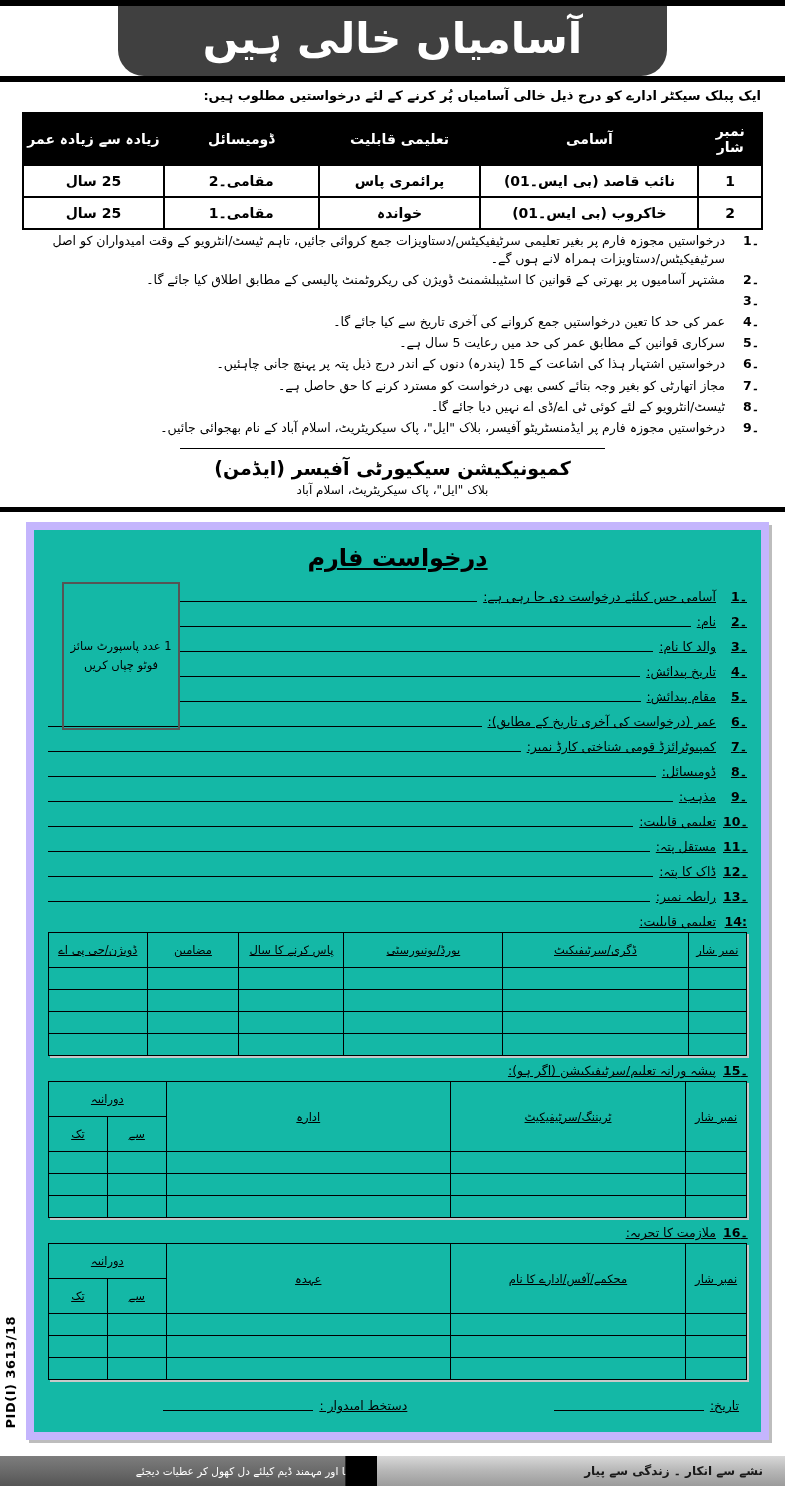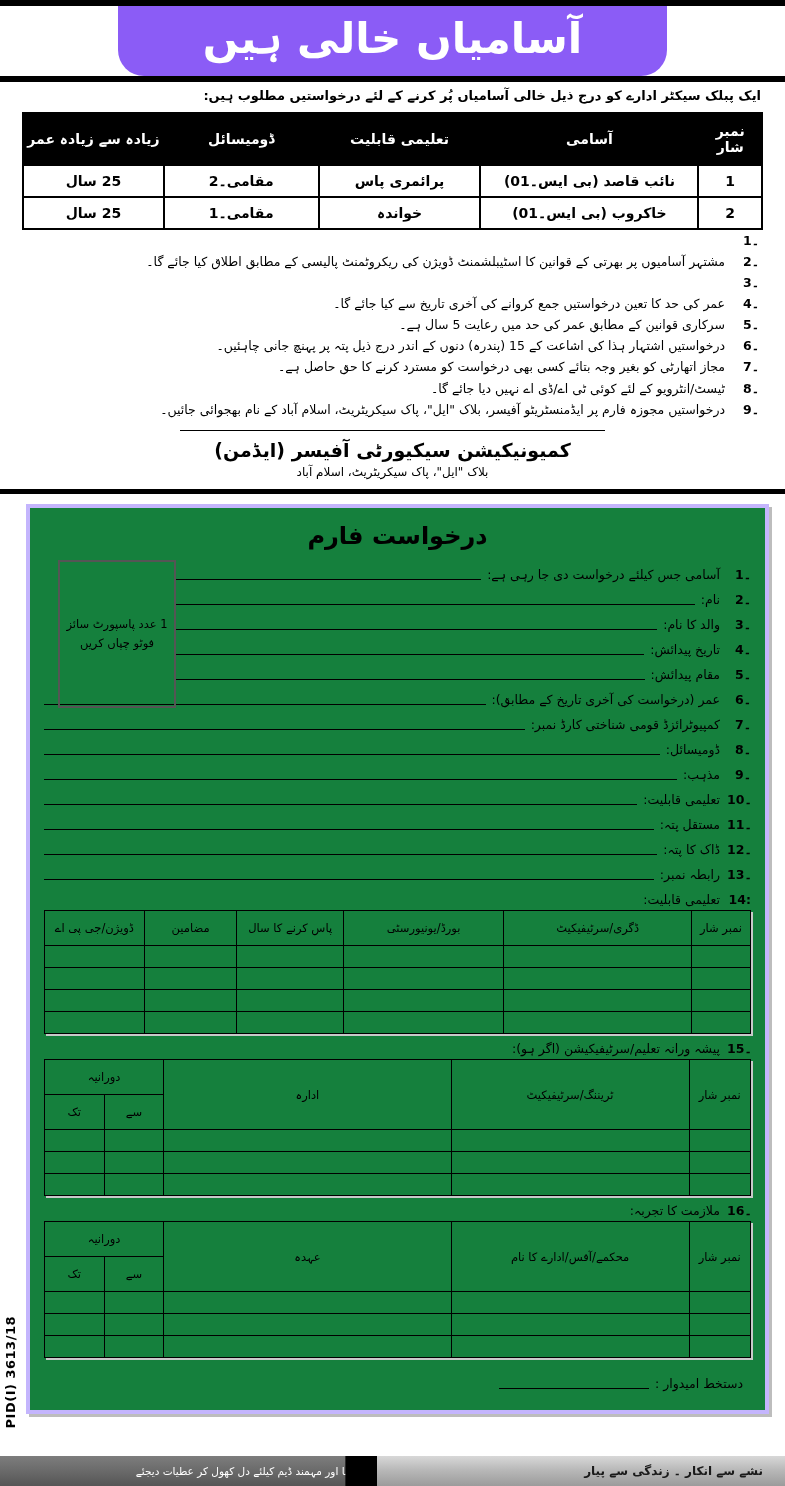--- a/index.html
+++ b/index.html
@@ -15,21 +15,21 @@
     padding:0;
   }
   
   .header-band{
     position:relative;
     height:76px;
     background:#fff;
   }
   .header-black{
     position:absolute;left:118px;right:118px;top:0;height:70px;
-    background:#8b5cf6;
+    background:#404040;
     border-bottom-left-radius:26px;border-bottom-right-radius:26px;
   }
   .header-black .htitle{
     position:absolute;inset:0;
     display:flex;align-items:center;justify-content:center;
     color:#fff;
     font-size:42px;font-weight:bold;
     letter-spacing:0px;
     line-height:1;
     padding-bottom:4px;
@@ -110,24 +110,25 @@
     text-align:center;
     font-size:12px;
     padding-top:4px;padding-bottom:6px;
   }
   .thick-rule{height:5px;background:#000;margin:4px 0 0 0;}
 
   
   .form-outer{
     position:relative;
     margin:10px 16px 0 26px;
-    border:4px solid #c4b5fd;
-    background:#15803d;
+    border:8px solid #c4b5fd;
+    background:#14b8a6;
     padding:10px 14px 10px 14px;
     box-shadow:3px 3px 0 #bdbdbd;
+    text-decoration:underline;
   }
   .form-title{
     text-align:center;
     font-size:24px;font-weight:bold;
     padding:4px 0 10px 0;
   }
   .form-body{position:relative;}
   .photo-box{
     position:absolute;
     right:auto;left:14px;
@@ -277,20 +278,21 @@
           <td>مقامی۔1</td>
           <td>25 سال</td>
         </tr>
       </tbody>
     </table>
   </div>
 
   <ol class="instr">
     <li>
       <span class="num">1۔</span>
+      <span class="txt">درخواستیں مجوزہ فارم پر بغیر تعلیمی سرٹیفیکیٹس/دستاویزات جمع کروائی جائیں، تاہم ٹیسٹ/انٹرویو کے وقت امیدواران کو اصل سرٹیفیکیٹس/دستاویزات ہمراہ لانے ہوں گے۔</span>
     </li>
     <li>
       <span class="num">2۔</span>
       <span class="txt">مشتہر آسامیوں پر بھرتی کے قوانین کا اسٹیبلشمنٹ ڈویژن کی ریکروٹمنٹ پالیسی کے مطابق اطلاق کیا جائے گا۔</span>
     </li>
     <li>
       <span class="num">3۔</span>
     </li>
     <li>
       <span class="num">4۔</span>
@@ -529,20 +531,24 @@
             <td></td>
             <td></td>
             <td></td>
             <td></td>
             <td></td>
           </tr>
       </tbody>
     </table>
 
     <div class="form-foot">
+      <div class="ff-right">
+        <span class="ff-lab">تاریخ:</span>
+        <span class="ff-line"></span>
+      </div>
       <div class="ff-left">
         <span class="ff-lab">دستخط امیدوار :</span>
         <span class="ff-line"></span>
       </div>
     </div>
   </div>
 
   <div class="pid">PID(I) 3613/18</div>
 
   <div class="banner">

